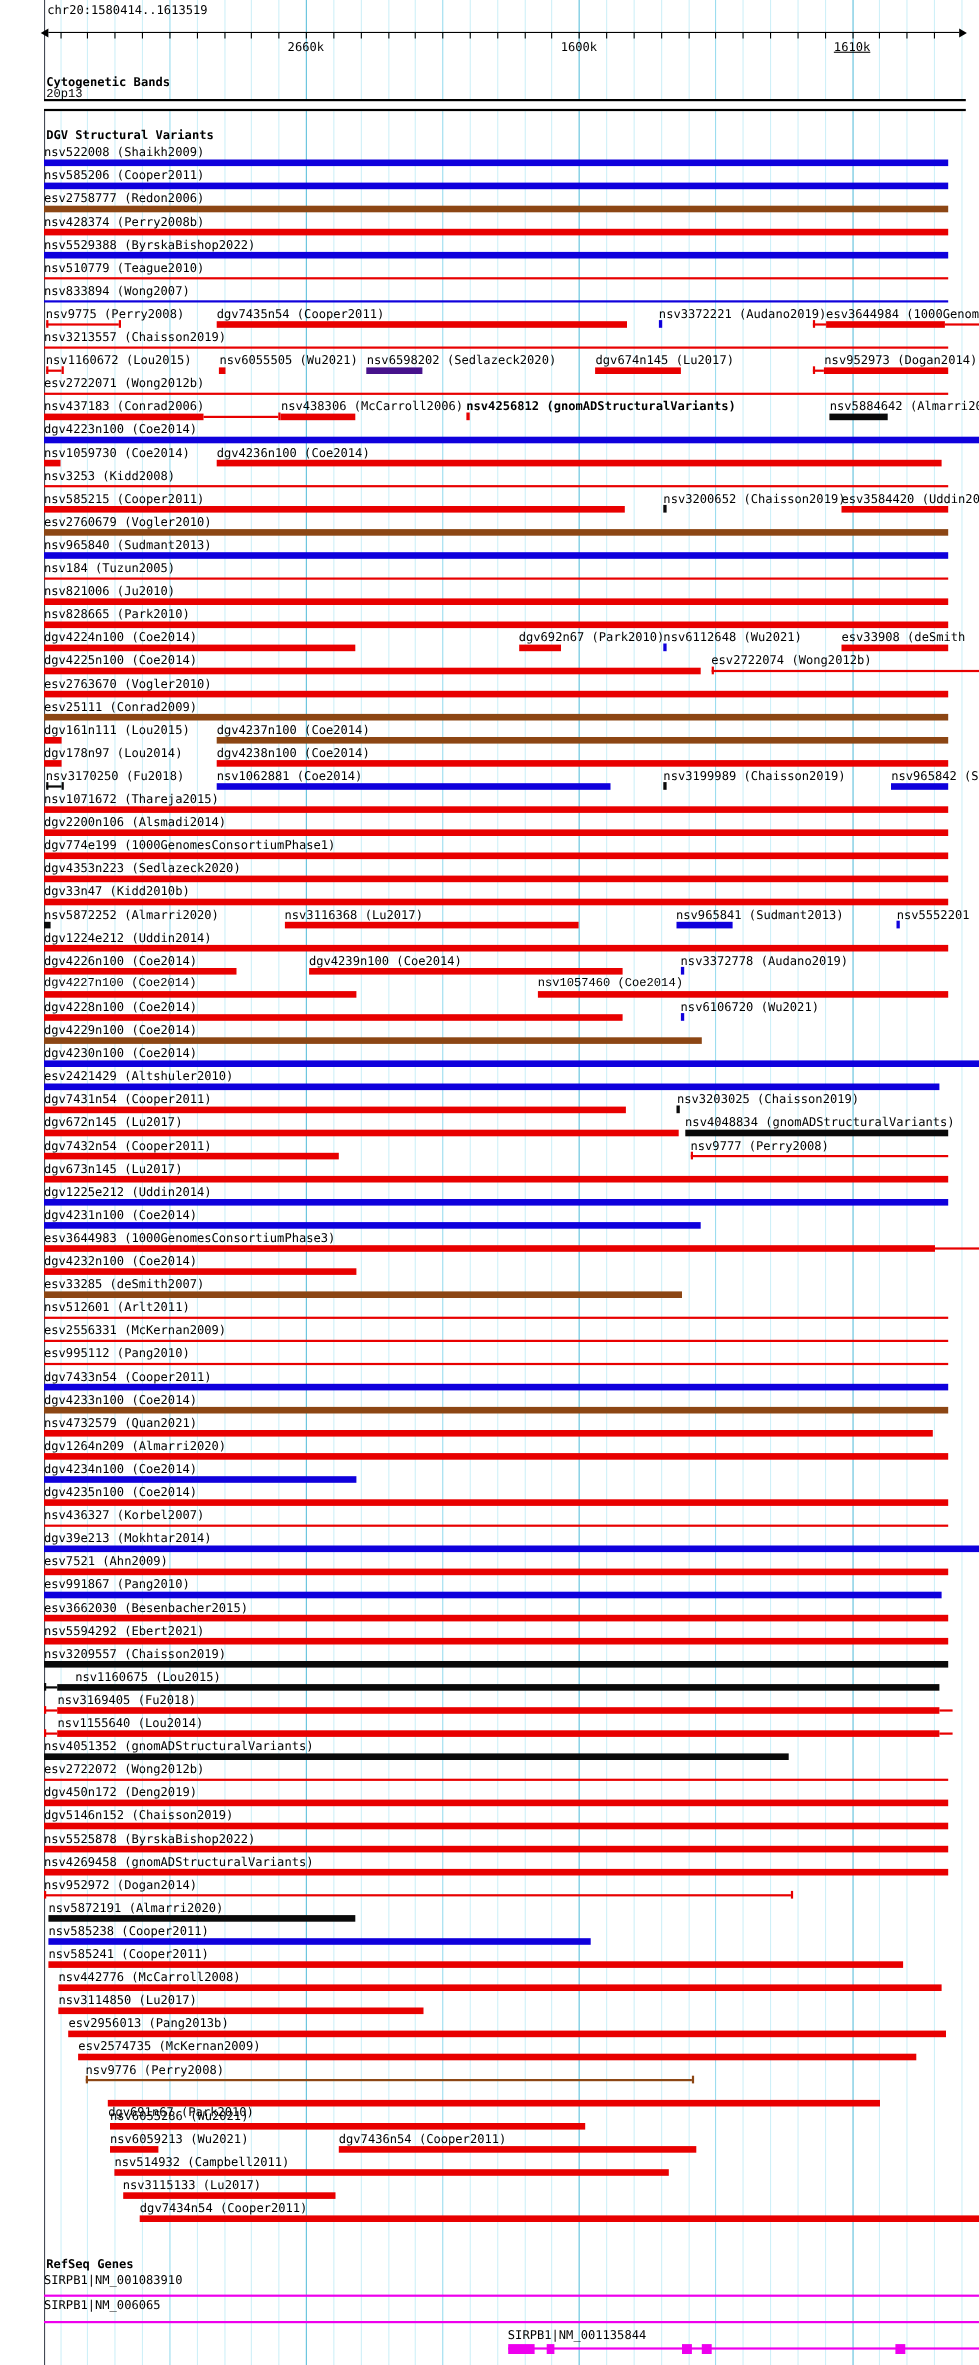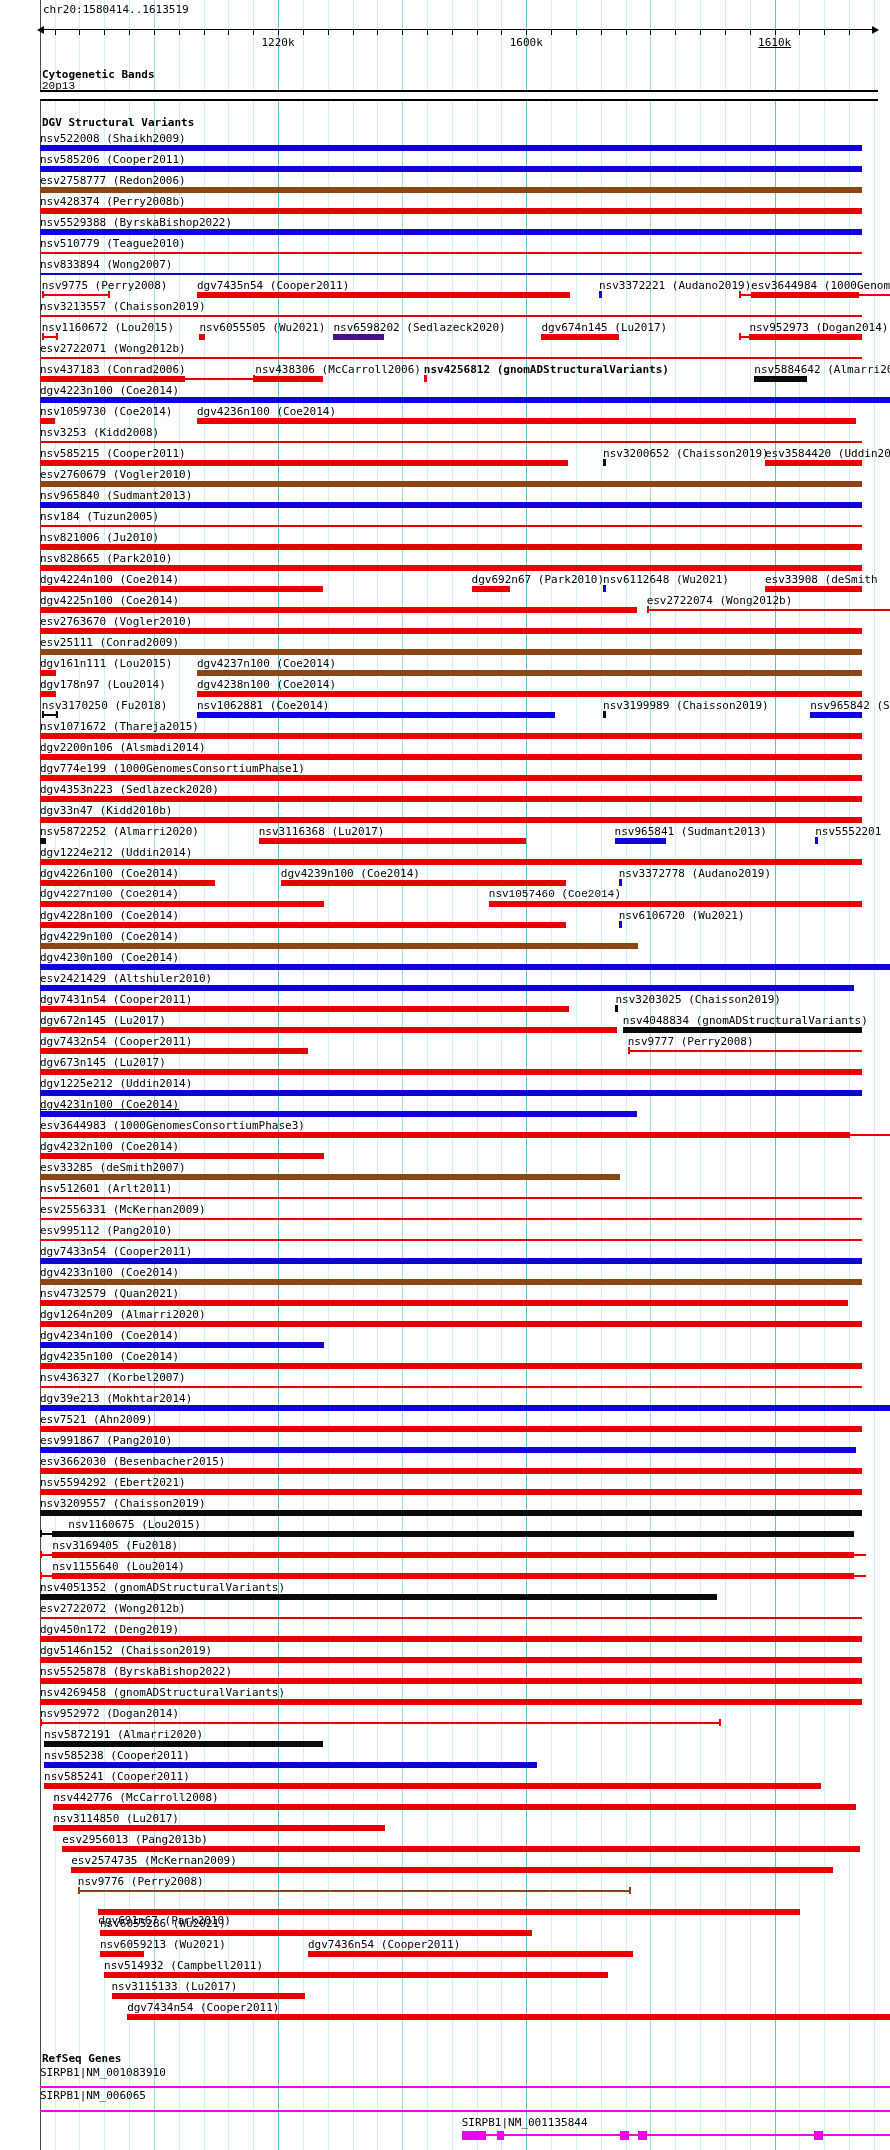--- a/index.html
+++ b/index.html
@@ -108,21 +108,21 @@
       <div class="ruler-tick" style="left: 625.642px;"></div>
       <div class="ruler-tick" style="left: 650.472px;"></div>
       <div class="ruler-tick" style="left: 675.303px;"></div>
       <div class="ruler-tick" style="left: 700.133px;"></div>
       <div class="ruler-tick" style="left: 724.963px;"></div>
       <div class="ruler-tick" style="left: 749.793px;"></div>
       <div class="ruler-tick" style="left: 774.623px;"></div>
       <div class="ruler-tick" style="left: 799.453px;"></div>
       <div class="ruler-tick" style="left: 824.283px;"></div>
       <div class="ruler-tick" style="left: 849.113px;"></div>
-      <div class="ruler-label" style="left: 278.021px;">1220k</div>
+      <div class="ruler-label" style="left: 278.021px;">2660k</div>
       <div class="ruler-label" style="left: 526.322px;">1600k</div>
       <div class="ruler-label" style="left: 774.623px; text-decoration: underline;">1610k</div>
     </div>
 
   <div class="sec-title" style="top:68px">Cytogenetic Bands</div>
   <div class="band-label" style="top:80px">20p13</div>
   <div class="band-box" style="top:90px"></div>
 
   <div class="sec-title" style="top:116px">DGV Structural Variants</div>
   <div id="dgv-rows">
@@ -383,21 +383,21 @@
       </div>
       <div class="row" style="top: 1057px;">
         <div class="vlabel" style="left: 0%;">dgv673n145 (Lu2017)</div>
         <div class="bar thick" style="left: 0%; width: 100%; background: rgb(232, 0, 0);"></div>
       </div>
       <div class="row" style="top: 1078px;">
         <div class="vlabel" style="left: 0%;">dgv1225e212 (Uddin2014)</div>
         <div class="bar thick" style="left: 0%; width: 100%; background: rgb(15, 0, 220);"></div>
       </div>
       <div class="row" style="top: 1099px;">
-        <div class="vlabel" style="left: 0%; text-decoration: underline;">dgv4231n100 (Coe2014)</div>
+        <div class="vlabel" style="left: 0%;">dgv4231n100 (Coe2014)</div>
         <div class="bar thick" style="left: 0%; width: 72.6%; background: rgb(15, 0, 220);"></div>
       </div>
       <div class="row" style="top: 1120px;">
         <div class="vlabel" style="left: 0%;">esv3644983 (1000GenomesConsortiumPhase3)</div>
         <div class="bar thick" style="left: 0%; width: 98.6%; background: rgb(232, 0, 0);"></div>
         <div class="bar rline" style="left: 98.6%; width: 4.9%; background: rgb(232, 0, 0);"></div>
       </div>
       <div class="row" style="top: 1141px;">
         <div class="vlabel" style="left: 0%;">dgv4232n100 (Coe2014)</div>
         <div class="bar thick" style="left: 0%; width: 34.5%; background: rgb(232, 0, 0);"></div>

